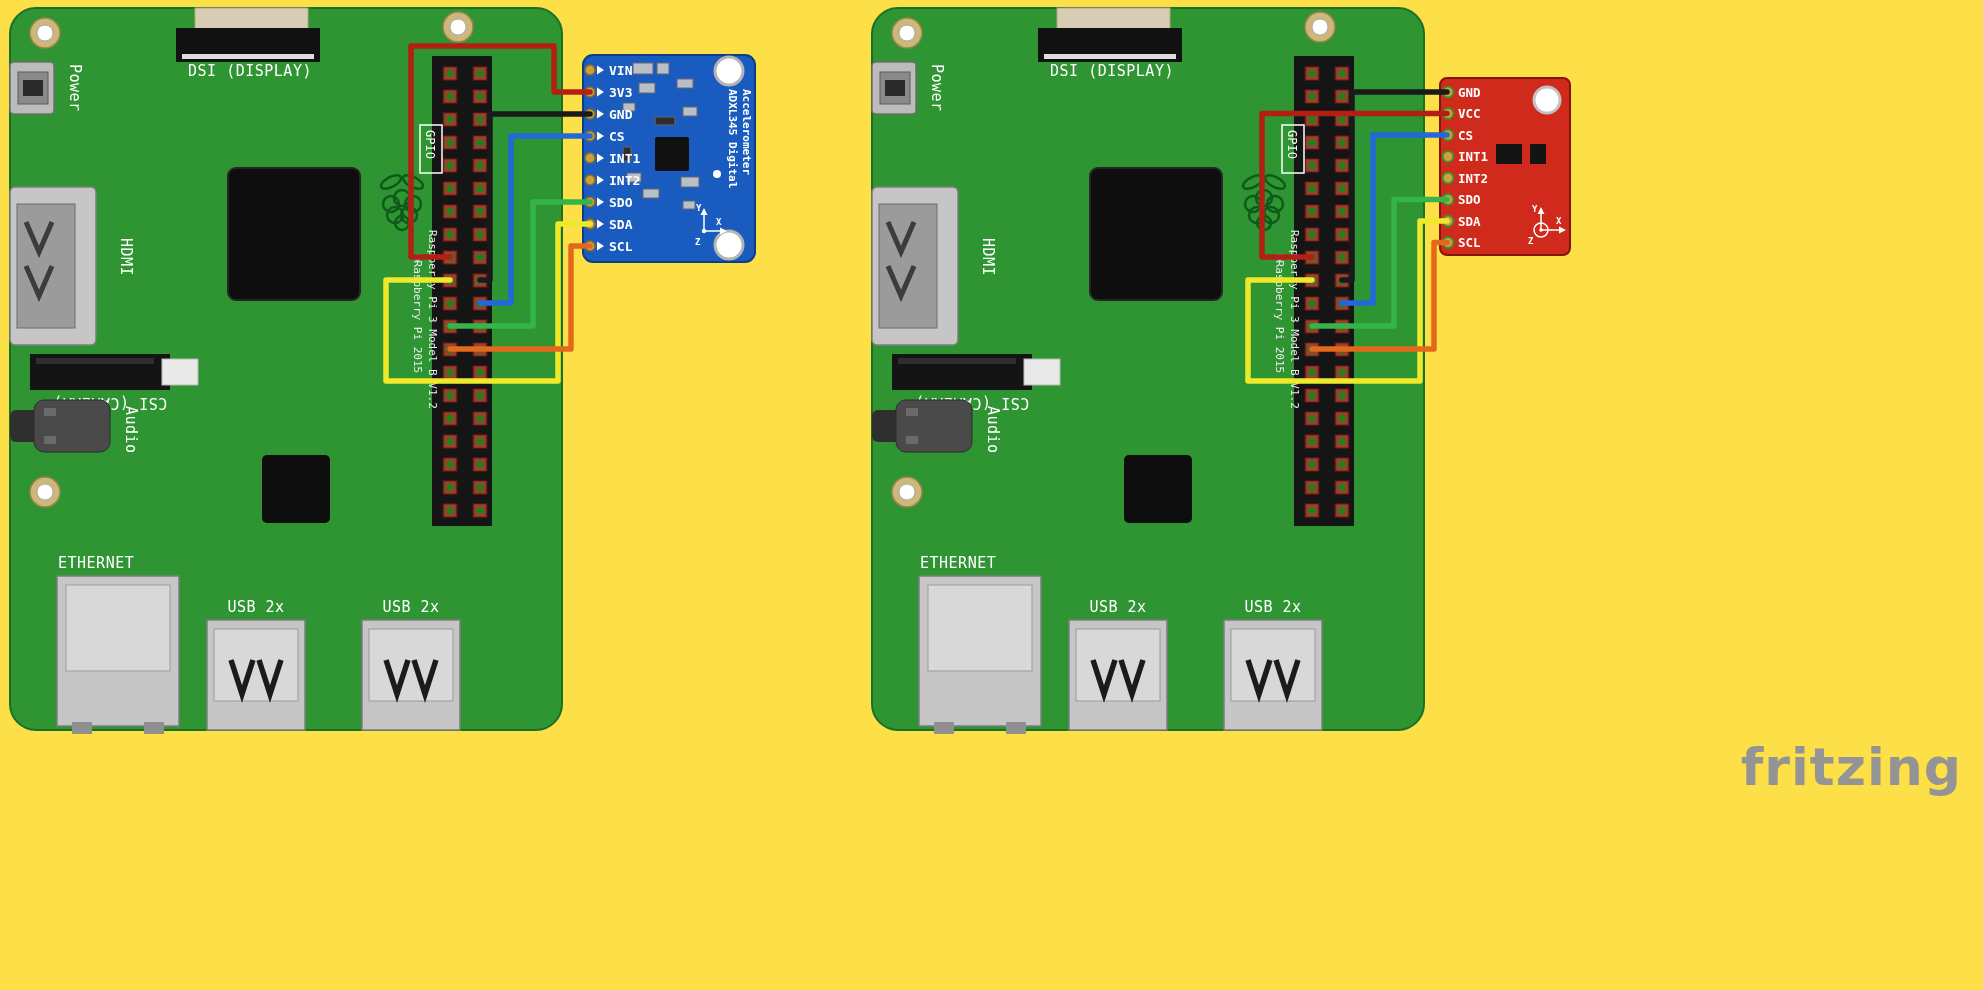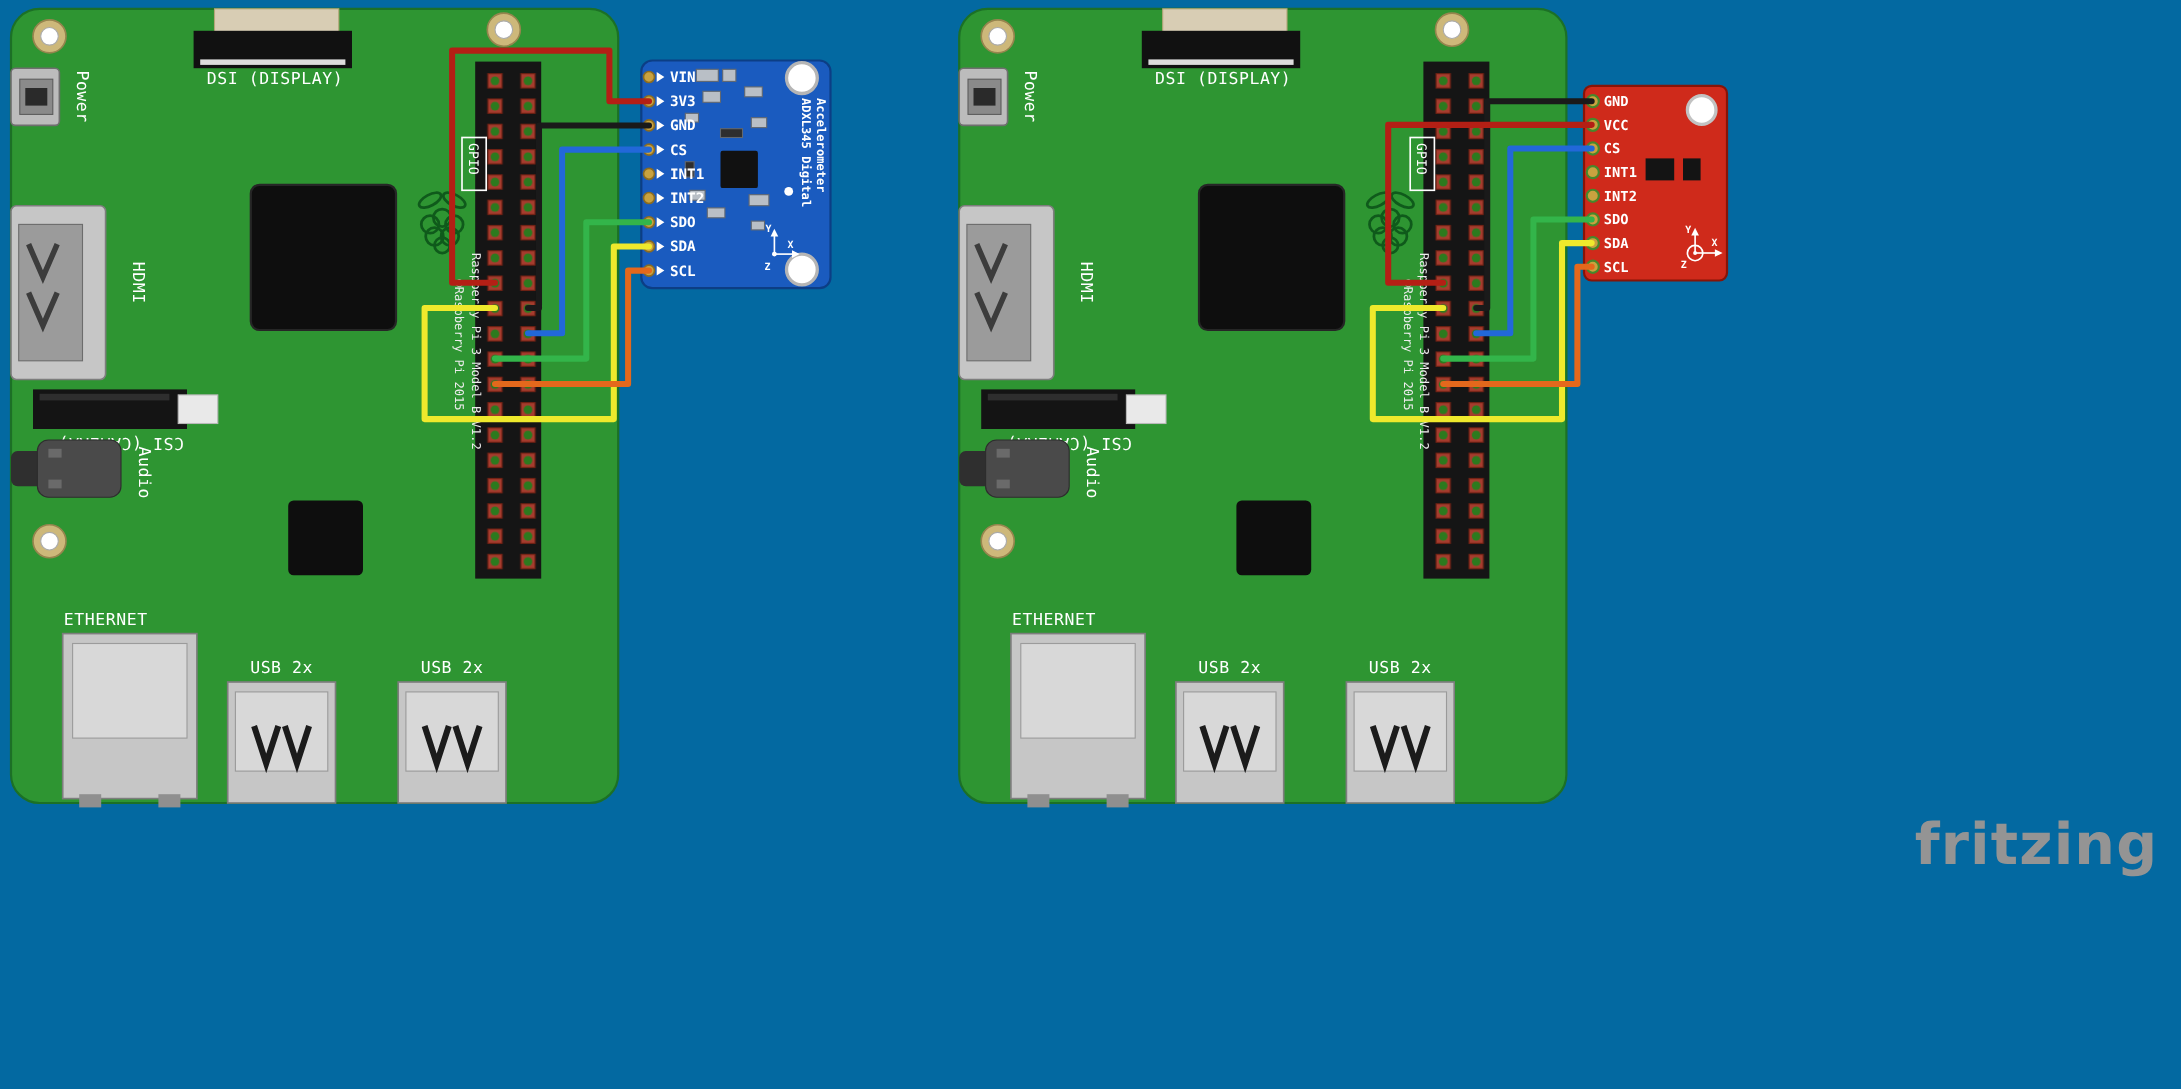--- a/index.html
+++ b/index.html
@@ -1,16 +1,16 @@
 <!DOCTYPE html>
 <html><head>
 <meta charset="utf-8">
 <style>
   html,body{margin:0;padding:0;background:#ffffff;}
-  .canvas{position:relative;width:1983px;height:990px;background:#0369a1;overflow:hidden;}
+  .canvas{position:relative;width:1983px;height:990px;background:#fde047;overflow:hidden;}
   svg{display:block;}
   text{font-family:"DejaVu Sans Mono",monospace;fill:#ffffff;stroke:none;}
   .lbl{font-size:15px;letter-spacing:.5px;}
   .lbl-sm{font-size:12px;}
   .board-print{font-size:11px;fill:#ededed;}
   .pinlbl{font-size:13px;font-weight:bold;}
   .pinlbl-sm{font-size:12.5px;font-weight:bold;}
   .btitle{font-size:11px;font-weight:bold;}
   .axis{font-size:9px;font-weight:bold;stroke:none;}
   .wire{fill:none;stroke-width:5.5;stroke-linecap:round;stroke-linejoin:round;}

